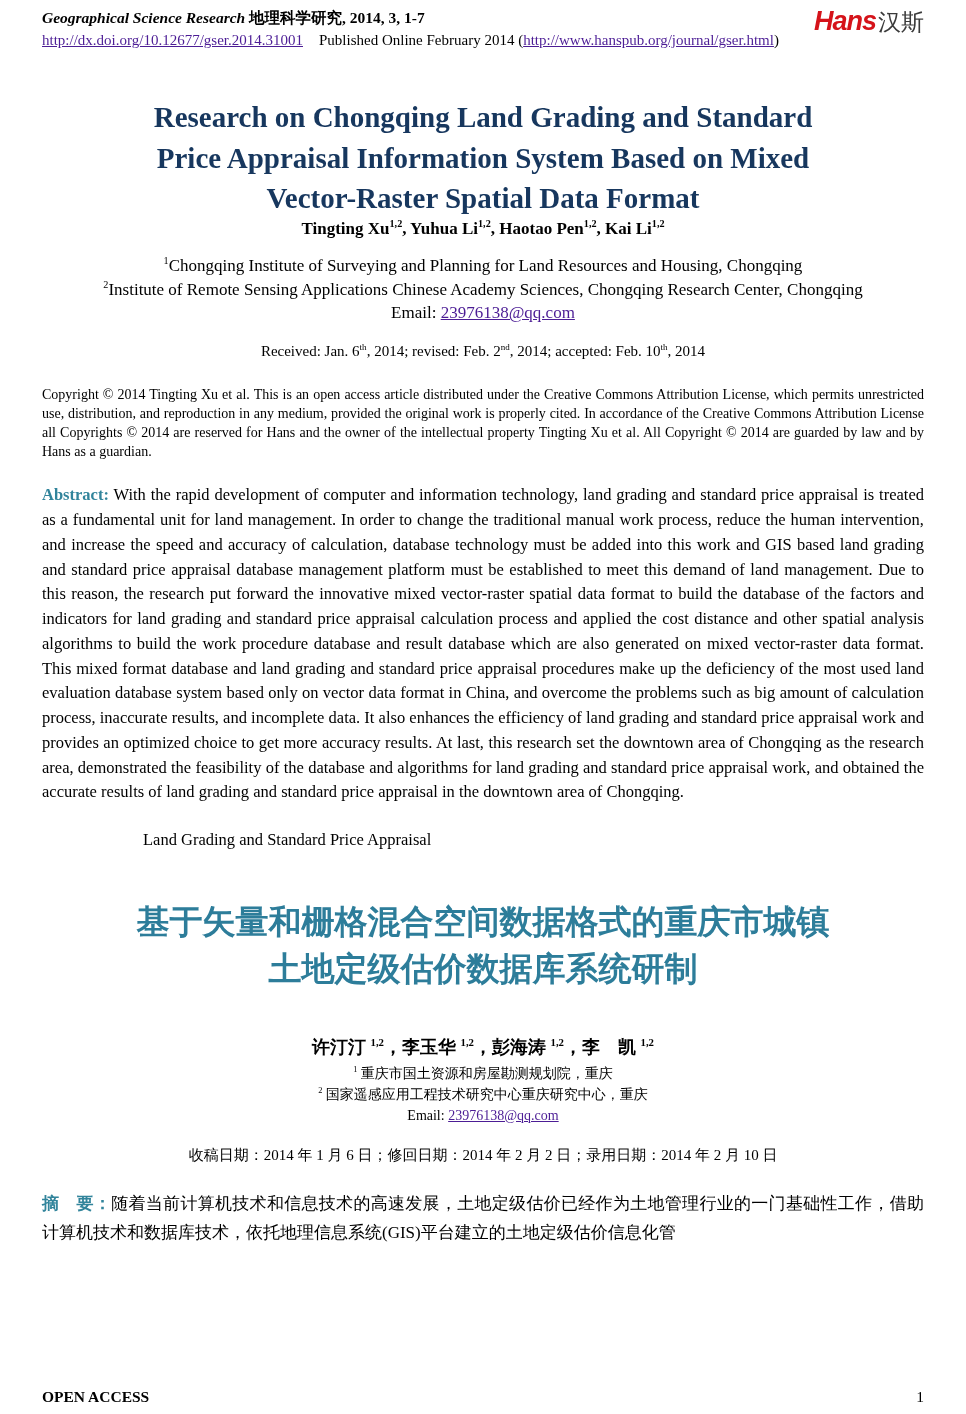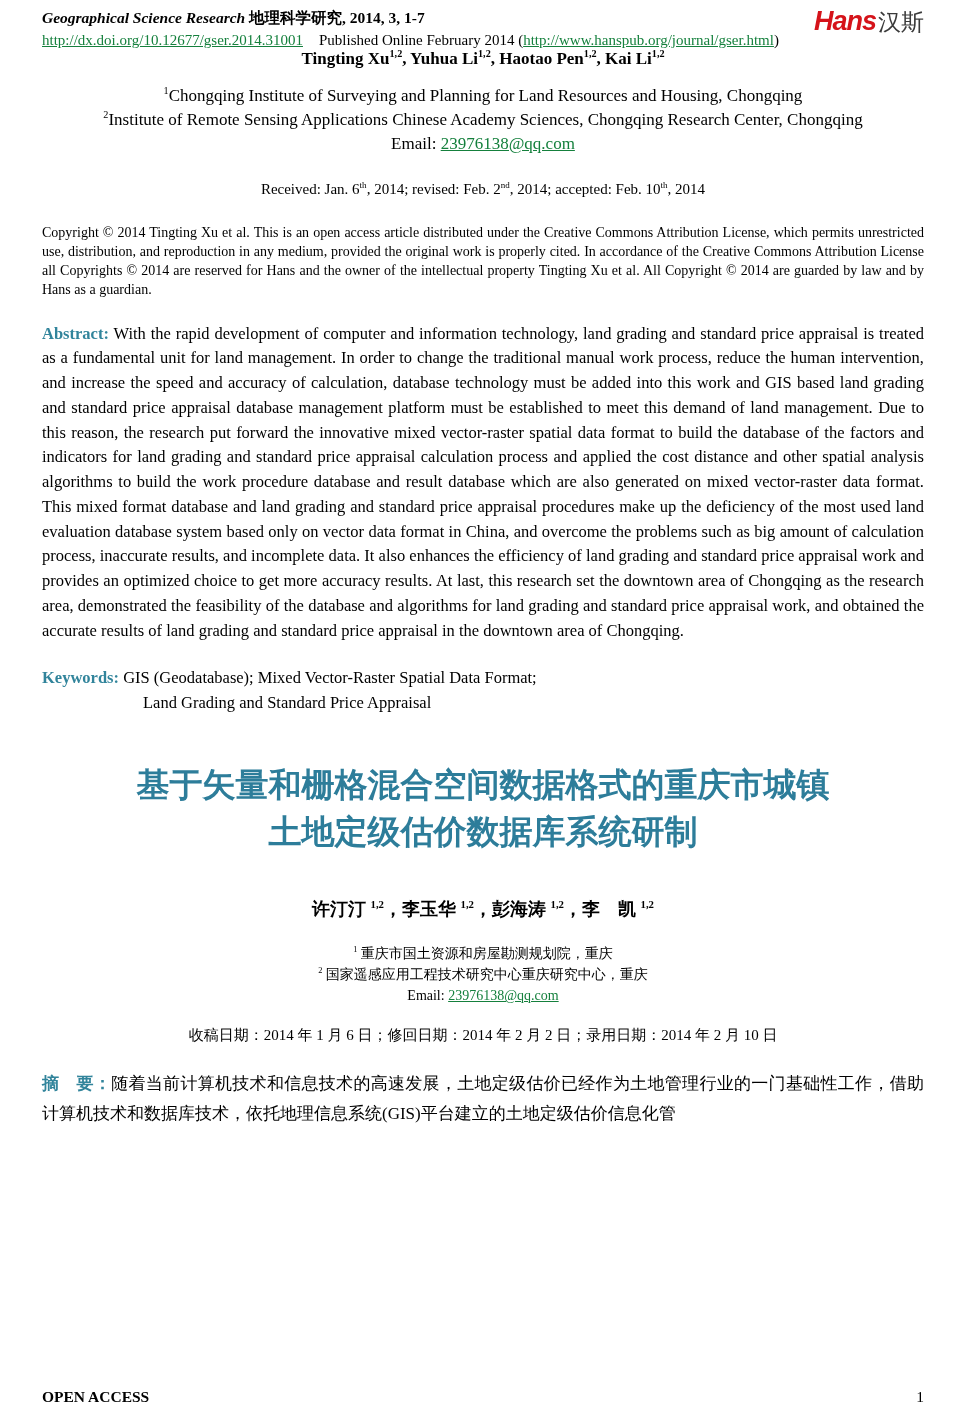--- a/index.html
+++ b/index.html
@@ -7,41 +7,41 @@
   body { font-family:"Liberation Serif","DejaVu Serif",serif; color:#000; }
   .page {
     width:966px; height:1414px; position:relative;
     padding:8px 42px 0 42px; overflow:hidden; background:#fff;
   }
   
   .header-row { display:flex; justify-content:space-between; align-items:flex-start; }
   .journal-line1 { font-size:15.5px; font-weight:bold; }
   .journal-en { font-style:italic; }
   .header-line2 { font-size:15px; margin-top:3px; }
-  .link { color:#15803d; text-decoration:underline; cursor:pointer; }
+  .link { color:#4c1d95; text-decoration:underline; cursor:pointer; }
   .pub-prefix { margin-left:16px; }
   .logo { white-space:nowrap; font-family:"Liberation Sans","DejaVu Sans",sans-serif; margin-top:-2px; }
   .logo-hans { color:#d5131a; font-weight:bold; font-style:italic; font-size:27px; letter-spacing:-1px; }
   .logo-cjk { color:#3a3a3a; font-weight:normal; font-size:23px; margin-left:2px; }
   
   .en-title { margin-top:48px; text-align:center; color:#17375e; font-weight:bold; font-size:29px; line-height:1.4; }
   .title-line { display:block; }
   sup { font-size:0.6em; line-height:0; }
   .authors { text-align:center; font-weight:bold; font-size:17px; }
   .affiliations { margin-top:15px; text-align:center; font-size:17px; line-height:1.4; }
-  .received { margin-top:26px; text-align:center; font-size:15px; }
+  .received { margin-top:18px; text-align:center; font-size:15px; }
   .copyright { margin-top:25px; font-size:14px; line-height:1.36; text-align:justify; }
   .abstract { margin-top:22px; font-size:16.5px; line-height:1.5; text-align:justify; }
   .label-teal { color:#31849b; font-weight:bold;margin-top:44px; }
   .keywords { margin-top:23px; font-size:16.5px; line-height:1.5; }
   .kw-line2 { margin-left:101px; }
   
   .cn-title { margin-top:46px; text-align:center; color:#2d7d9a; font-weight:bold; font-size:33px; line-height:1.42; }
   .cn-authors { margin-top:42px; text-align:center; font-weight:bold; font-size:18px; }
-  .cn-affiliations { margin-top:22px; text-align:center; font-size:14px; line-height:1.5; }
+  .cn-affiliations { margin-top:4px; text-align:center; font-size:14px; line-height:1.5; }
   .cn-received { margin-top:20px; text-align:center; font-size:15px; }
   .cn-abstract { margin-top:24px; font-size:17px; line-height:1.72; text-align:justify; }
   
   .footer { position:absolute; left:42px; right:42px; bottom:8px; display:flex; justify-content:space-between; font-size:15.5px; }
   .open-access { font-weight:bold; }
 </style>
 </head>
 <body>
 
 <div class="page">
@@ -54,20 +54,25 @@
       </div>
       <div class="header-line2">
         <a class="link" href="#">http://dx.doi.org/10.12677/gser.2014.31001</a><span class="pub-prefix">Published Online February 2014 (</span><a class="link" href="#">http://www.hanspub.org/journal/gser.html</a><span>)</span>
       </div>
     </div>
     <div class="logo">
       <span class="logo-hans">Hans</span><span class="logo-cjk">汉斯</span>
     </div>
   </div>
 
+  <h1 class="en-title">
+    <span class="title-line">Research on Chongqing Land Grading and Standard</span>
+    <span class="title-line">Price Appraisal Information System Based on Mixed</span>
+    <span class="title-line">Vector-Raster Spatial Data Format</span>
+  </h1>
 
   <div class="authors">
     <span>Tingting Xu</span><sup>1,2</sup><span>, </span><span>Yuhua Li</span><sup>1,2</sup><span>, </span><span>Haotao Pen</span><sup>1,2</sup><span>, </span><span>Kai Li</span><sup>1,2</sup>
   </div>
 
   <div class="affiliations">
     <div><sup>1</sup><span>Chongqing Institute of Surveying and Planning for Land Resources and Housing, Chongqing</span></div>
     <div><sup>2</sup><span>Institute of Remote Sensing Applications Chinese Academy Sciences, Chongqing Research Center, Chongqing</span></div>
     <div><span>Email: </span><a class="link" href="#">23976138@qq.com</a></div>
   </div>
@@ -77,21 +82,20 @@
   </div>
 
   <p class="copyright">Copyright © 2014 Tingting Xu et al. This is an open access article distributed under the Creative Commons Attribution License, which permits unrestricted use, distribution, and reproduction in any medium, provided the original work is properly cited. In accordance of the Creative Commons Attribution License all Copyrights © 2014 are reserved for Hans and the owner of the intellectual property Tingting Xu et al. All Copyright © 2014 are guarded by law and by Hans as a guardian.</p>
 
   <p class="abstract">
     <span class="label-teal">Abstract:</span>
     <span>With the rapid development of computer and information technology, land grading and standard price appraisal is treated as a fundamental unit for land management. In order to change the traditional manual work process, reduce the human intervention, and increase the speed and accuracy of calculation, database technology must be added into this work and GIS based land grading and standard price appraisal database management platform must be established to meet this demand of land management. Due to this reason, the research put forward the innovative mixed vector-raster spatial data format to build the database of the factors and indicators for land grading and standard price appraisal calculation process and applied the cost distance and other spatial analysis algorithms to build the work procedure database and result database which are also generated on mixed vector-raster data format. This mixed format database and land grading and standard price appraisal procedures make up the deficiency of the most used land evaluation database system based only on vector data format in China, and overcome the problems such as big amount of calculation process, inaccurate results, and incomplete data. It also enhances the efficiency of land grading and standard price appraisal work and provides an optimized choice to get more accuracy results. At last, this research set the downtown area of Chongqing as the research area, demonstrated the feasibility of the database and algorithms for land grading and standard price appraisal work, and obtained the accurate results of land grading and standard price appraisal in the downtown area of Chongqing.</span>
   </p>
 
   <div class="keywords">
-    <div><span class="label-teal">Keywords:</span> <span>GIS (Geodatabase); Mixed Vector-Raster Spatial Data Format;</span></div>
     <div class="kw-line2">Land Grading and Standard Price Appraisal</div>
   </div>
 
   <h2 class="cn-title">
     <span class="title-line">基于矢量和栅格混合空间数据格式的重庆市城镇</span>
     <span class="title-line">土地定级估价数据库系统研制</span>
   </h2>
 
   <div class="cn-authors">
     <span>许汀汀 </span><sup>1,2</sup><span>，</span><span>李玉华 </span><sup>1,2</sup><span>，</span><span>彭海涛 </span><sup>1,2</sup><span>，</span><span>李　凯 </span><sup>1,2</sup>

